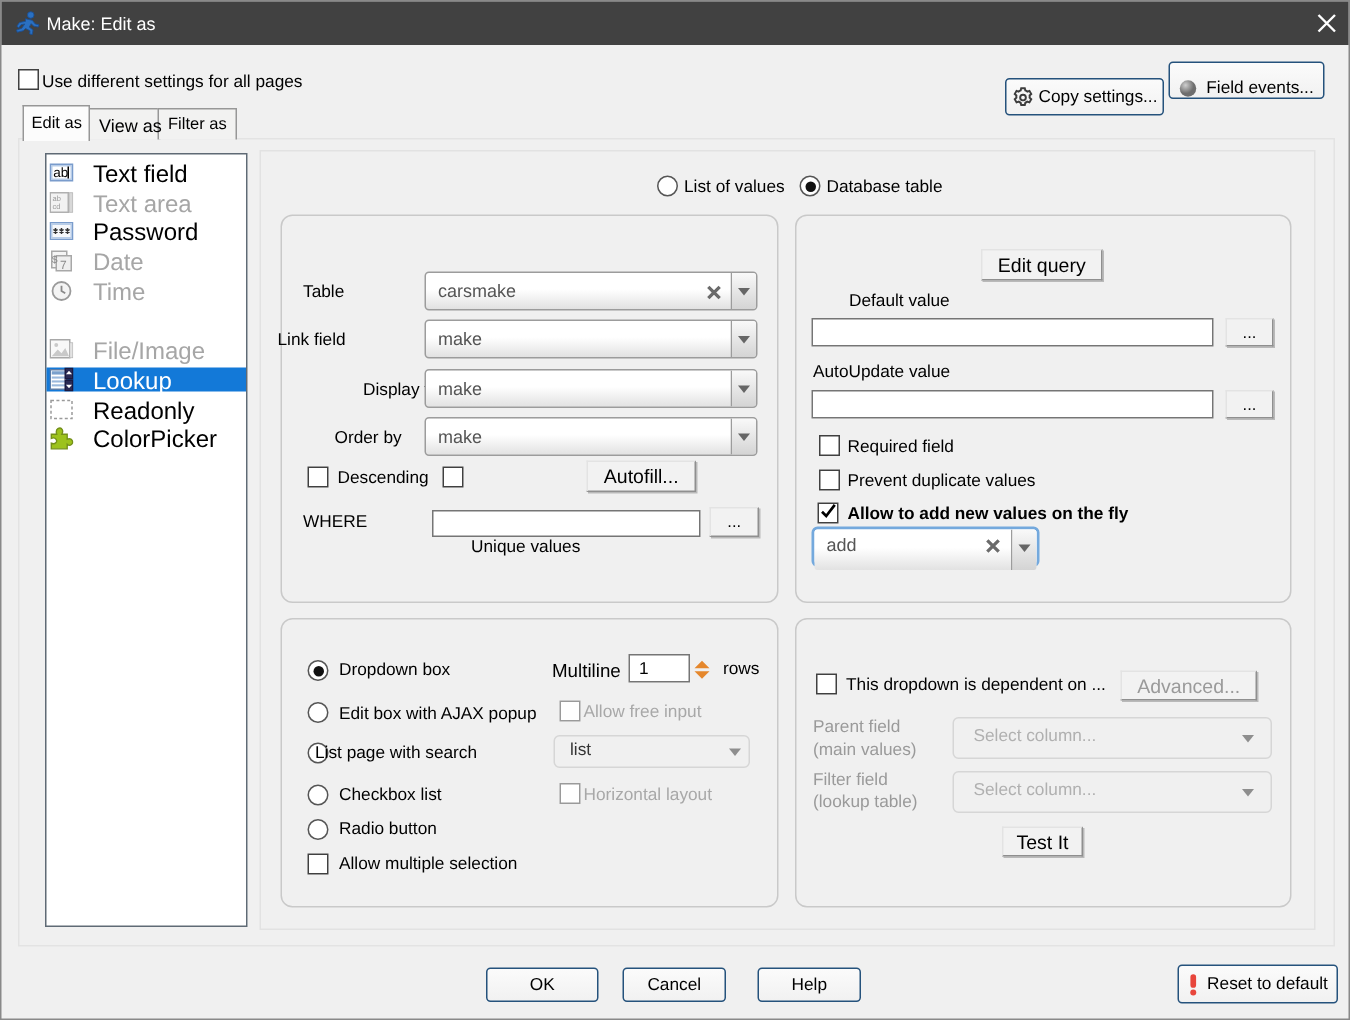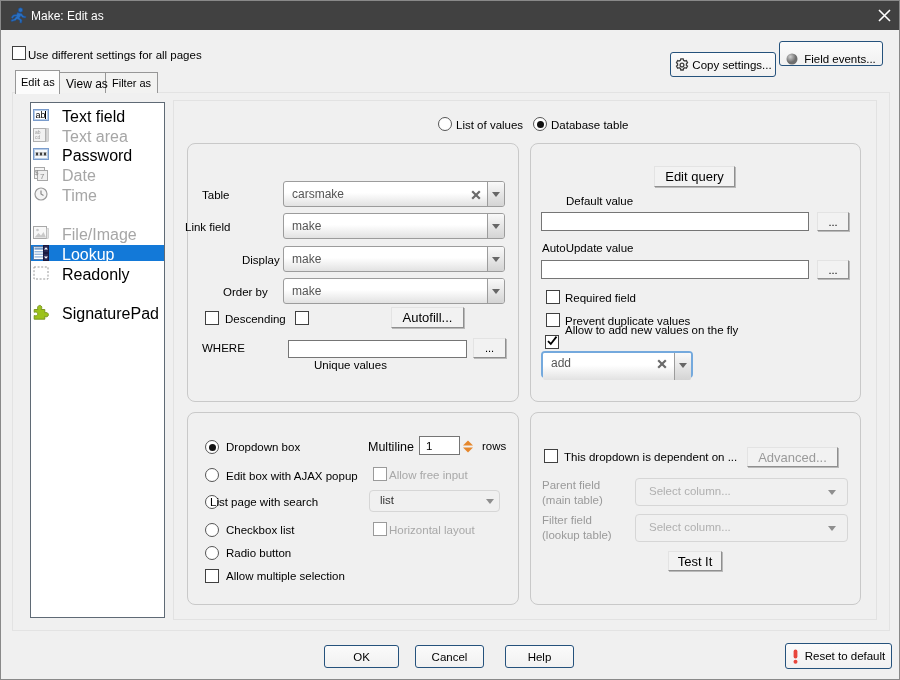--- a/index.html
+++ b/index.html
@@ -171,25 +171,25 @@
         <path d="M13 13.8 L15 11.5 L11 11.5 Z" fill="#fff"></path>
       </svg>
       <div class="lt" style="color:#fff;">Lookup wizard</div>
     </div>
 <div class="li" style="top:160px;">
       <svg class="ic" viewBox="0 0 16 16">
         <rect x="1" y="2" width="14" height="12" fill="#fff" stroke="#9a9a9a" stroke-dasharray="2 1.6"></rect>
       </svg>
       <div class="lt">Readonly</div>
     </div>
-<div class="li" style="top:199px;">
+<div class="li" style="top:179px;">
       <svg class="ic" viewBox="0 0 16 16">
         <path d="M1.2 5.5 L4.8 5.5 C3.6 1.6 7 0.6 8.2 2 C9.2 3.1 8.8 4.4 8.2 5.5 L11.8 5.5 L11.8 8.8 C15.2 7.6 16.2 11 14.8 12.2 C13.7 13.2 12.4 12.8 11.8 12.2 L11.8 15.2 L1.2 15.2 L1.2 11.5 C4 12.6 5.4 10.4 4.4 8.9 C3.7 7.9 2.2 7.8 1.2 8.3 Z" fill="#9cc21c" stroke="#74901a" stroke-width="0.9"></path>
       </svg>
-      <div class="lt">SignaturePad</div>
+      <div class="lt">ColorPicker</div>
     </div>
 </div>
 
 <div id="mainp"></div>
 
 <div class="rad" style="left:438px;top:117px;"></div>
 <div class="t" style="left:456px;top:119px;">List of values</div>
 <div class="rad on" style="left:533px;top:117px;"></div>
 <div class="t" style="left:551px;top:119px;">Database table</div>
 
@@ -235,21 +235,21 @@
 <div class="inp" style="left:541px;top:260px;width:266px;height:17px;"></div>
 <div class="btn3d" style="left:817px;top:260px;width:30px;height:17px;font-size:11px;">...</div>
 <div class="cb" style="left:546px;top:290px;"></div>
 <div class="t" style="left:565px;top:292px;">Required field</div>
 <div class="cb" style="left:546px;top:313px;"></div>
 <div class="t" style="left:565px;top:315px;">Prevent duplicate values</div>
 <div class="cb" style="left:545px;top:335px;"></div>
 <svg class="cbk" style="left:545px;top:334px;" width="14" height="14" viewBox="0 0 14 14">
     <path d="M3 7.2 L5.8 10 L11.5 2.6" stroke="#000" stroke-width="1.8" fill="none"></path>
   </svg>
-<div class="t" style="left:565px;top:324px;">Allow to add new values on the fly</div>
+<div class="t" style="left:565px;top:337px;font-weight:bold;">Allow to add new values on the fly</div>
 <div class="abs" style="left:541px;top:351px;width:148px;height:23px;border:2px solid #74a9dd;border-radius:4px;background:#fff;"></div>
 <div class="combo" style="left:543px;top:353px;width:148px;height:27px;border:none;border-radius:2px;">
   <div class="tx" style="top:3px;">add</div>
     <svg class="xsvg" style="right:24px;top:6px;" width="10" height="10" viewBox="0 0 10 10">
       <path d="M1.2 1.2 L8.8 8.8 M8.8 1.2 L1.2 8.8" stroke="#6b6b6b" stroke-width="2.2"></path>
     </svg>
     <div class="ar"></div>
   </div>
 
 <div class="grp" style="left:187px;top:412px;width:330px;height:191px;"></div>
@@ -279,21 +279,21 @@
     <div class="t" style="left:10px;top:3px;color:#333;">list</div>
   </div>
 <div class="cb d" style="left:373px;top:522px;"></div>
 <div class="t" style="left:389px;top:524px;color:#a8a8a8;">Horizontal layout</div>
 
 <div class="grp" style="left:530px;top:412px;width:329px;height:191px;"></div>
 <div class="cb" style="left:544px;top:449px;"></div>
 <div class="t" style="left:564px;top:451px;">This dropdown is dependent on ...</div>
 <div class="btn3d" style="left:747px;top:447px;width:89px;height:18px;color:#9a9a9a;">Advanced...</div>
 <div class="t" style="left:542px;top:479px;color:#9a9a9a;">Parent field</div>
-<div class="t" style="left:542px;top:494px;color:#9a9a9a;">(main table)</div>
+<div class="t" style="left:542px;top:494px;color:#9a9a9a;">(main values)</div>
 <div class="ddd" style="left:635px;top:478px;width:211px;height:26px;">
     <div class="t" style="left:13px;top:6px;">Select column...</div>
   </div>
 <div class="t" style="left:542px;top:514px;color:#9a9a9a;">Filter field</div>
 <div class="t" style="left:542px;top:529px;color:#9a9a9a;">(lookup table)</div>
 <div class="ddd" style="left:635px;top:514px;width:211px;height:26px;">
     <div class="t" style="left:13px;top:6px;">Select column...</div>
   </div>
 <div class="btn3d" style="left:668px;top:551px;width:52px;height:18px;">Test It</div>
 

